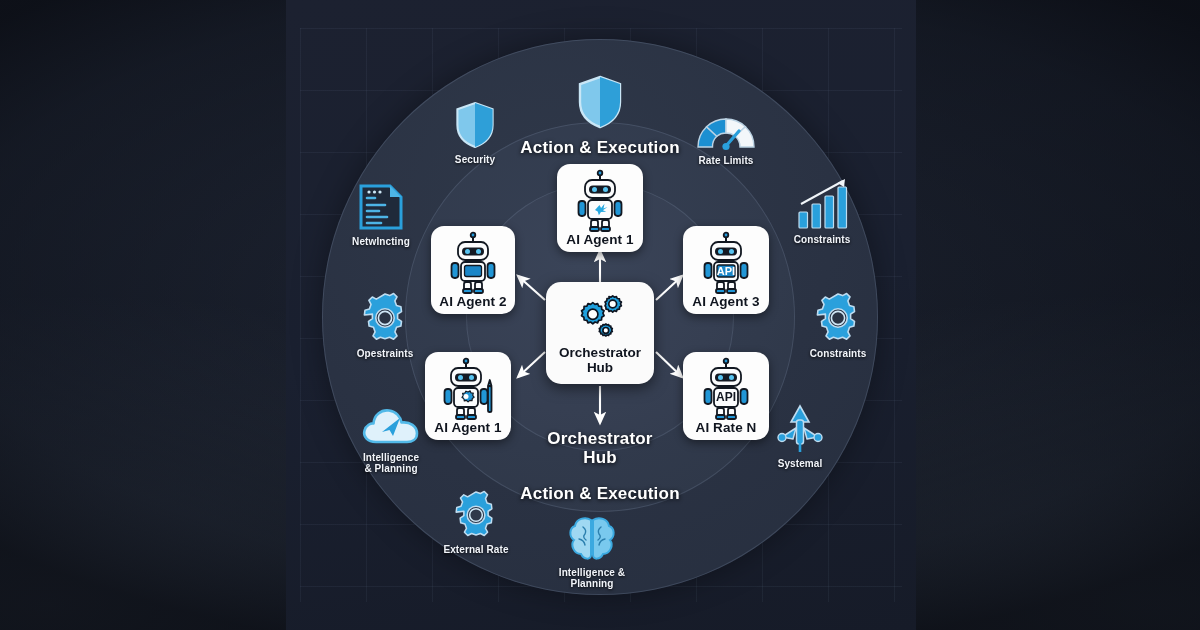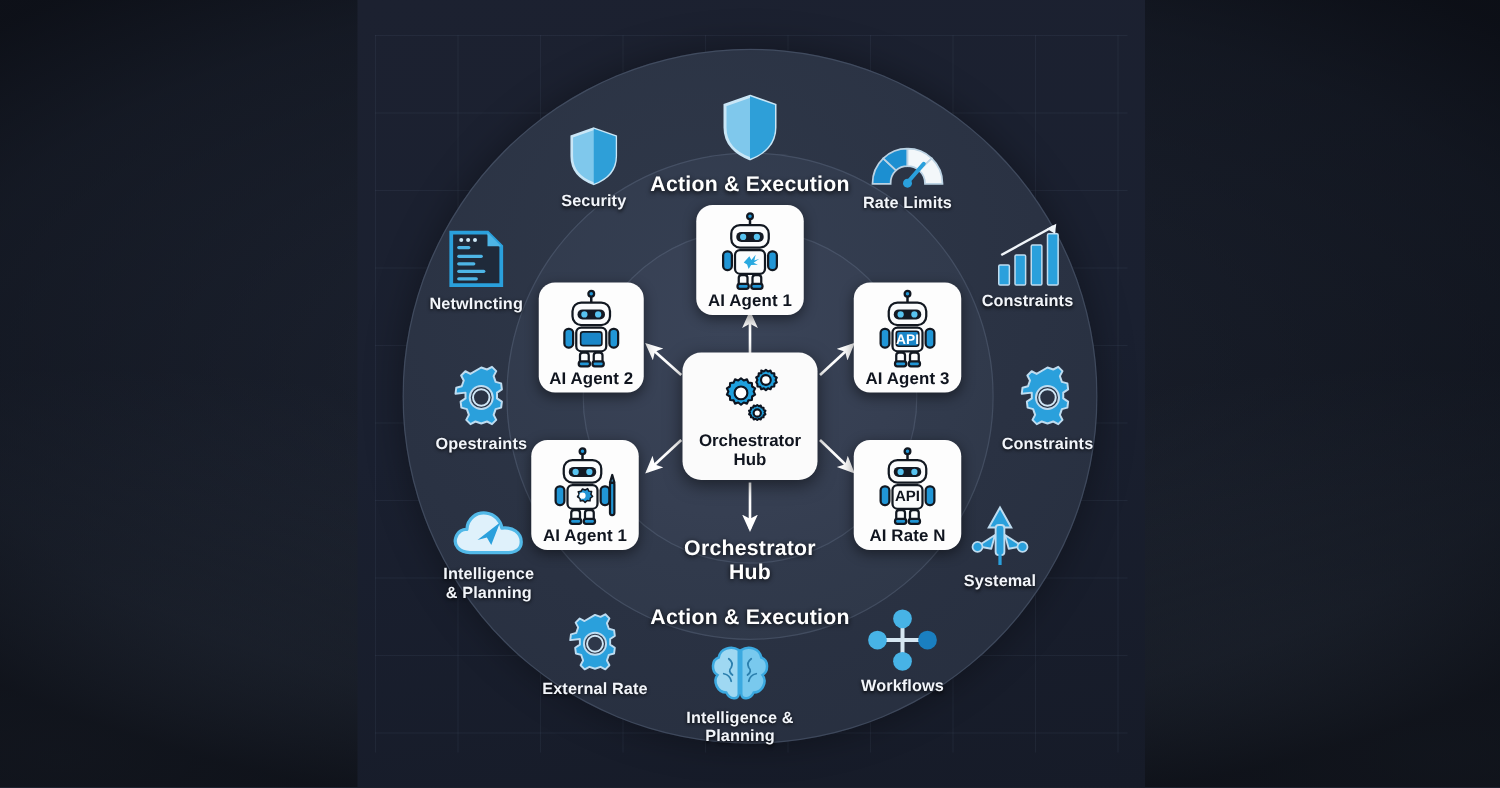--- a/index.html
+++ b/index.html
@@ -53,37 +53,37 @@
   }
   .ring-inner{
     left:466px;top:183px;width:268px;height:268px;
     background:radial-gradient(circle at 42% 30%, #3a4458 0%, #363f52 60%, #323b4d 100%);
     box-shadow:inset 0 0 0 1px rgba(165,185,215,.15);
   }
 
   
   .node{position:absolute;display:flex;flex-direction:column;align-items:center;}
   .node-label{
-    color:#f2f5fa;font-size:13px;font-weight:700;line-height:1.12;
+    color:#f2f5fa;font-size:10px;font-weight:700;line-height:1.12;
     text-align:center;letter-spacing:.1px;
     text-shadow:0 1px 3px rgba(0,0,0,.85);white-space:pre-line;margin-top:4px;
   }
 
   
   .ring-title{
     position:absolute;color:#ffffff;font-size:17px;font-weight:700;
     text-align:center;letter-spacing:.2px;white-space:pre-line;line-height:1.13;
     text-shadow:0 1px 4px rgba(0,0,0,.9);
   }
 
   
   .card{
     position:absolute;background:#fdfdfd;border-radius:13px;
     box-shadow:0 3px 10px rgba(0,0,0,.45);
-    display:flex;flex-direction:column;align-items:center;justify-content:space-between;
+    display:flex;flex-direction:column;align-items:center;justify-content:center;
     padding:6px 6px 5px 6px;box-sizing:border-box;
   }
   .card-label{
     color:#10151f;font-size:13.5px;font-weight:700;letter-spacing:.1px;
     text-align:center;line-height:1;margin-top:1px;white-space:nowrap;
   }
   .hub-card{
     position:absolute;background:#fbfbfb;border-radius:15px;
     box-shadow:0 4px 14px rgba(0,0,0,.5);
     display:flex;flex-direction:column;align-items:center;justify-content:center;
@@ -411,35 +411,20 @@
         <g fill="#2aa0dc" stroke="#bedcf0" stroke-width="1.6" stroke-linejoin="round">
           <path d="M26 2l4.6 1.6 4-2.1 3.4 3.4-2.1 4 1.6 4.6 4.4 1.2.6 4.8-3.9 2.6v4.6l3.9 2.6-.6 4.8-4.4 1.2-1.6 4.6 2.1 4-3.4 3.4-4-2.1-4.6 1.6-4.6-1.6-4 2.1-3.4-3.4 2.1-4-1.6-4.6-4.4-1.2-.6-4.8 3.9-2.6v-4.6L5.4 23l.6-4.8 4.4-1.2 1.6-4.6-2.1-4 3.4-3.4 4 2.1z"></path>
           <circle cx="26" cy="26" r="9.2" fill="#2e384a"></circle>
           <circle cx="26" cy="26" r="6.6" fill="#2e384a" stroke="#cfe7f6" stroke-width="1.6"></circle>
         </g>
       </svg>
     </span>
     <span class="node-label">External Rate</span>
   </div>
 
-  <div class="node" style="left:680px;top:486px;width:84px;">
-    <span>
-      <svg width="62" height="52" viewBox="0 0 62 52">
-        <g stroke="#d6e7f2" stroke-width="3.2" stroke-linecap="round">
-          <line x1="31" y1="11" x2="31" y2="41"></line>
-          <line x1="12" y1="26" x2="50" y2="26"></line>
-        </g>
-        <circle cx="31" cy="9" r="7.5" fill="#47b3e6"></circle>
-        <circle cx="11" cy="26" r="7.5" fill="#47b3e6"></circle>
-        <circle cx="51" cy="26" r="7.5" fill="#1a7fc0"></circle>
-        <circle cx="31" cy="43" r="7.5" fill="#47b3e6"></circle>
-      </svg>
-    </span>
-    <span class="node-label">Workflows</span>
-  </div>
 
   <div class="node" style="left:532px;top:515px;width:120px;">
     <span>
       <svg width="50" height="48" viewBox="0 0 50 48">
         <path d="M24 5 C18 1 9 4 8 11 C2 13 2 22 7 25 C3 30 7 39 14 39 C17 45 24 45 24 40 Z" fill="#9fd8f2" stroke="#3ba9e0" stroke-width="2"></path>
         <path d="M26 5 C32 1 41 4 42 11 C48 13 48 22 43 25 C47 30 43 39 36 39 C33 45 26 45 26 40 Z" fill="#79c9ee" stroke="#3ba9e0" stroke-width="2"></path>
         <g stroke="#2b7fae" stroke-width="1.4" fill="none" stroke-linecap="round">
           <path d="M16 12 q4 3 2 7 q-3 3 1 6"></path>
           <path d="M12 24 q5 1 6 6"></path>
           <path d="M34 12 q-4 3 -2 7 q3 3 -1 6"></path>

